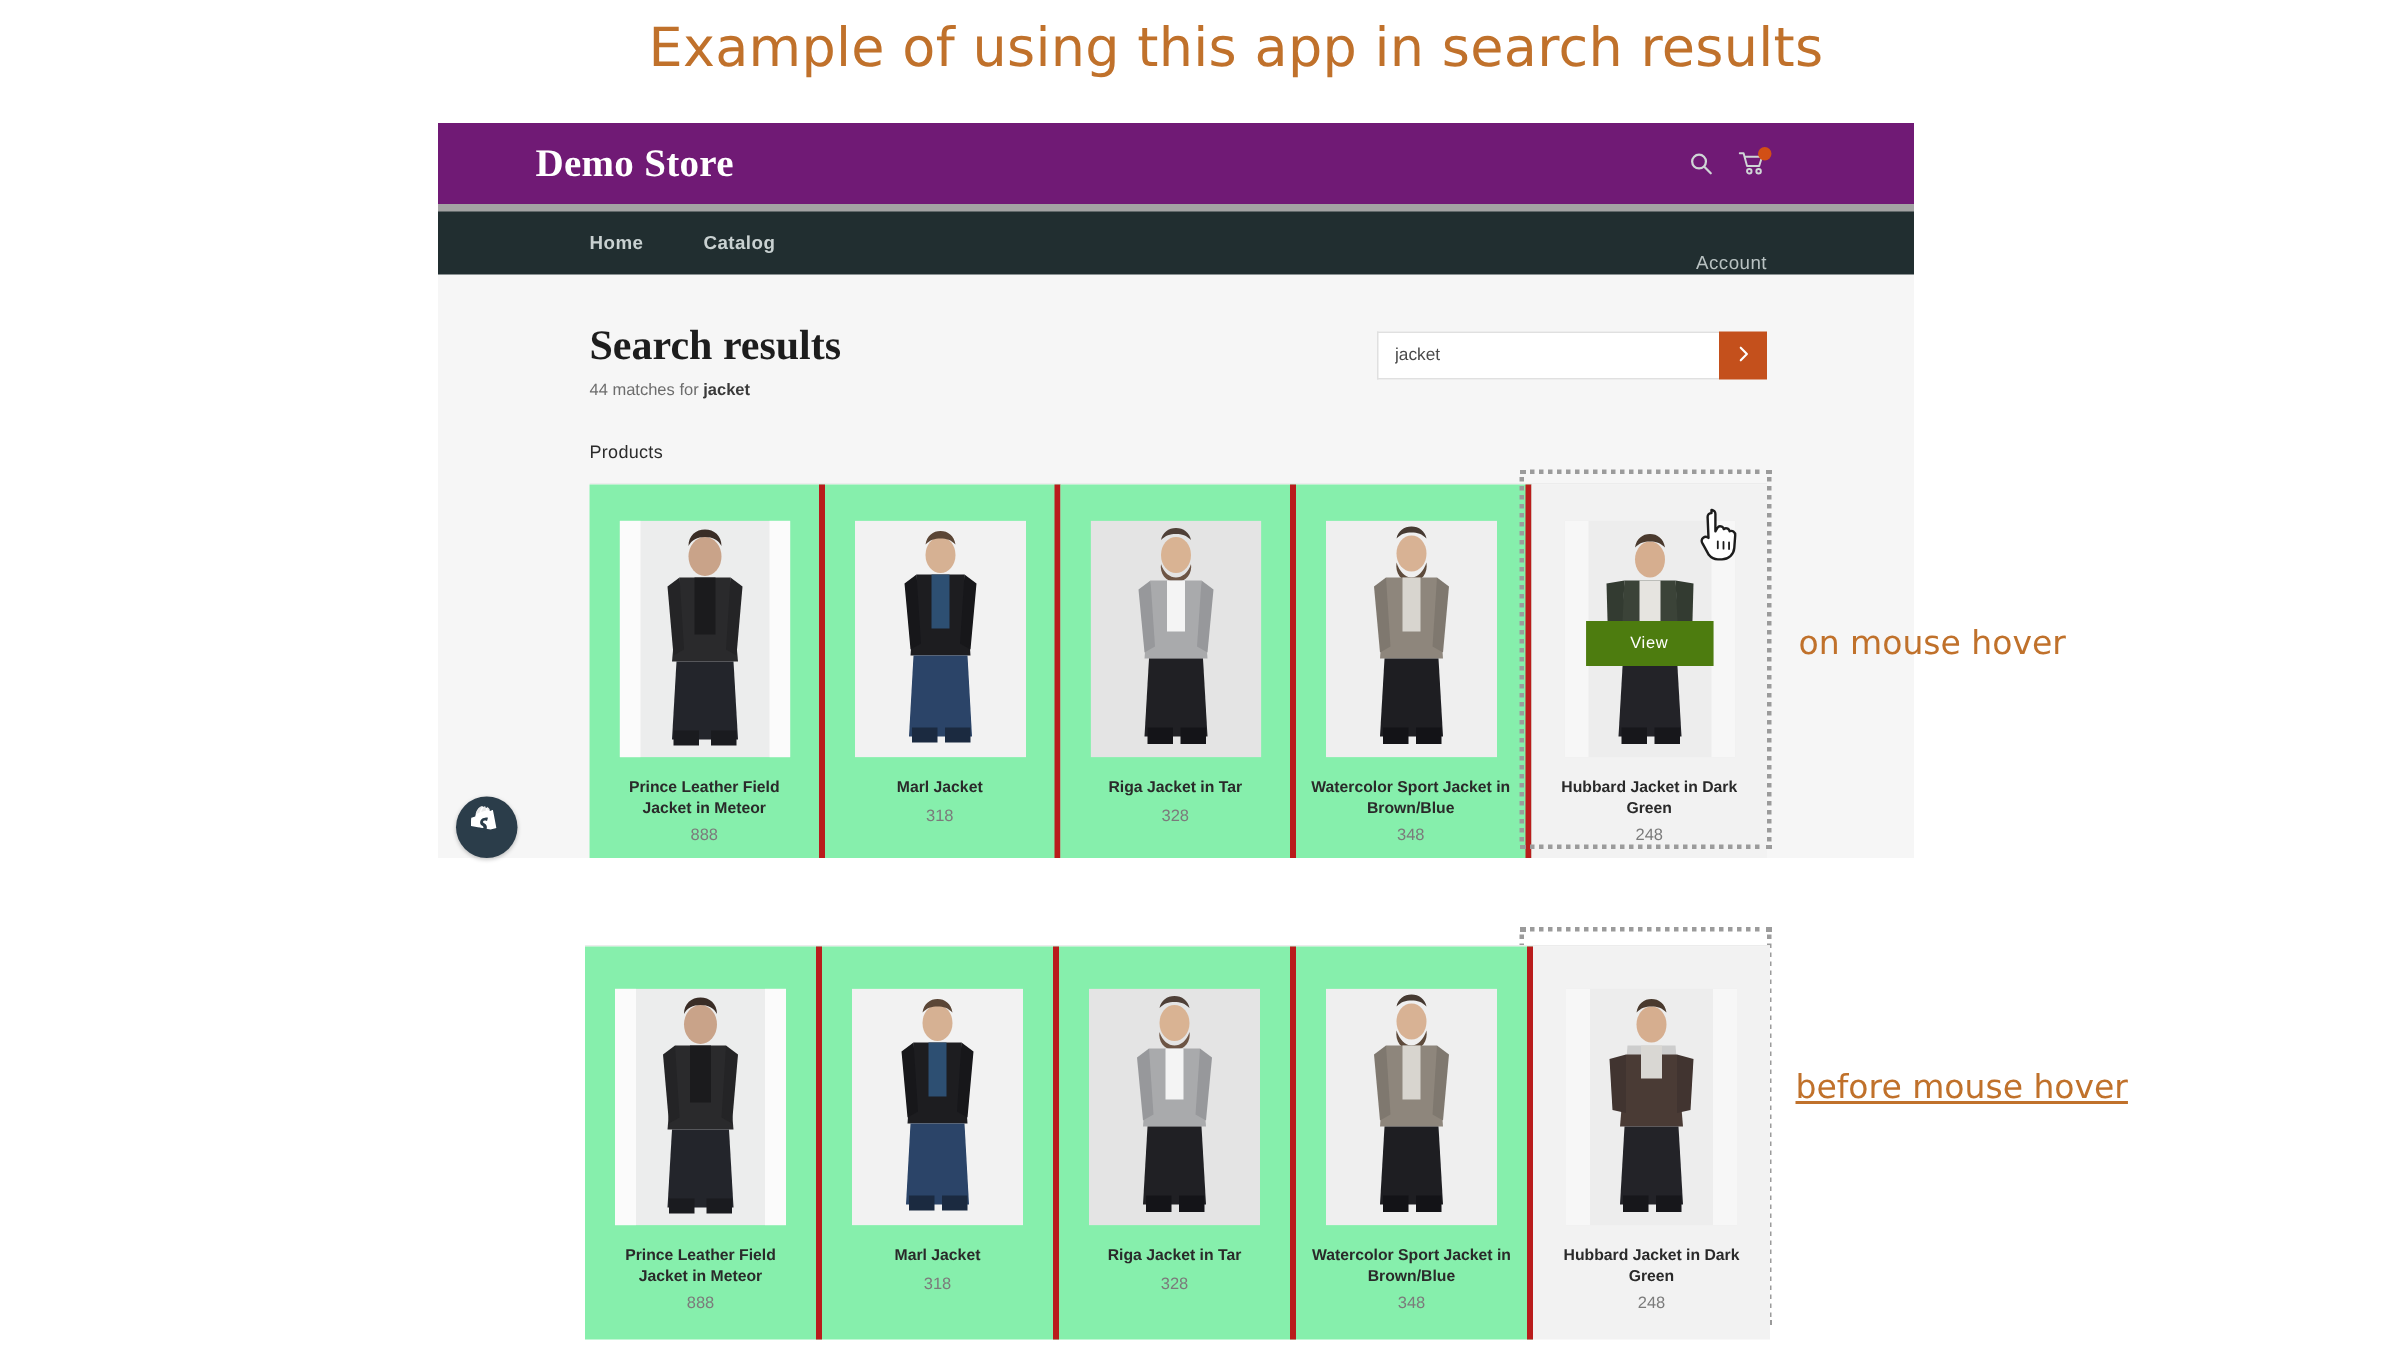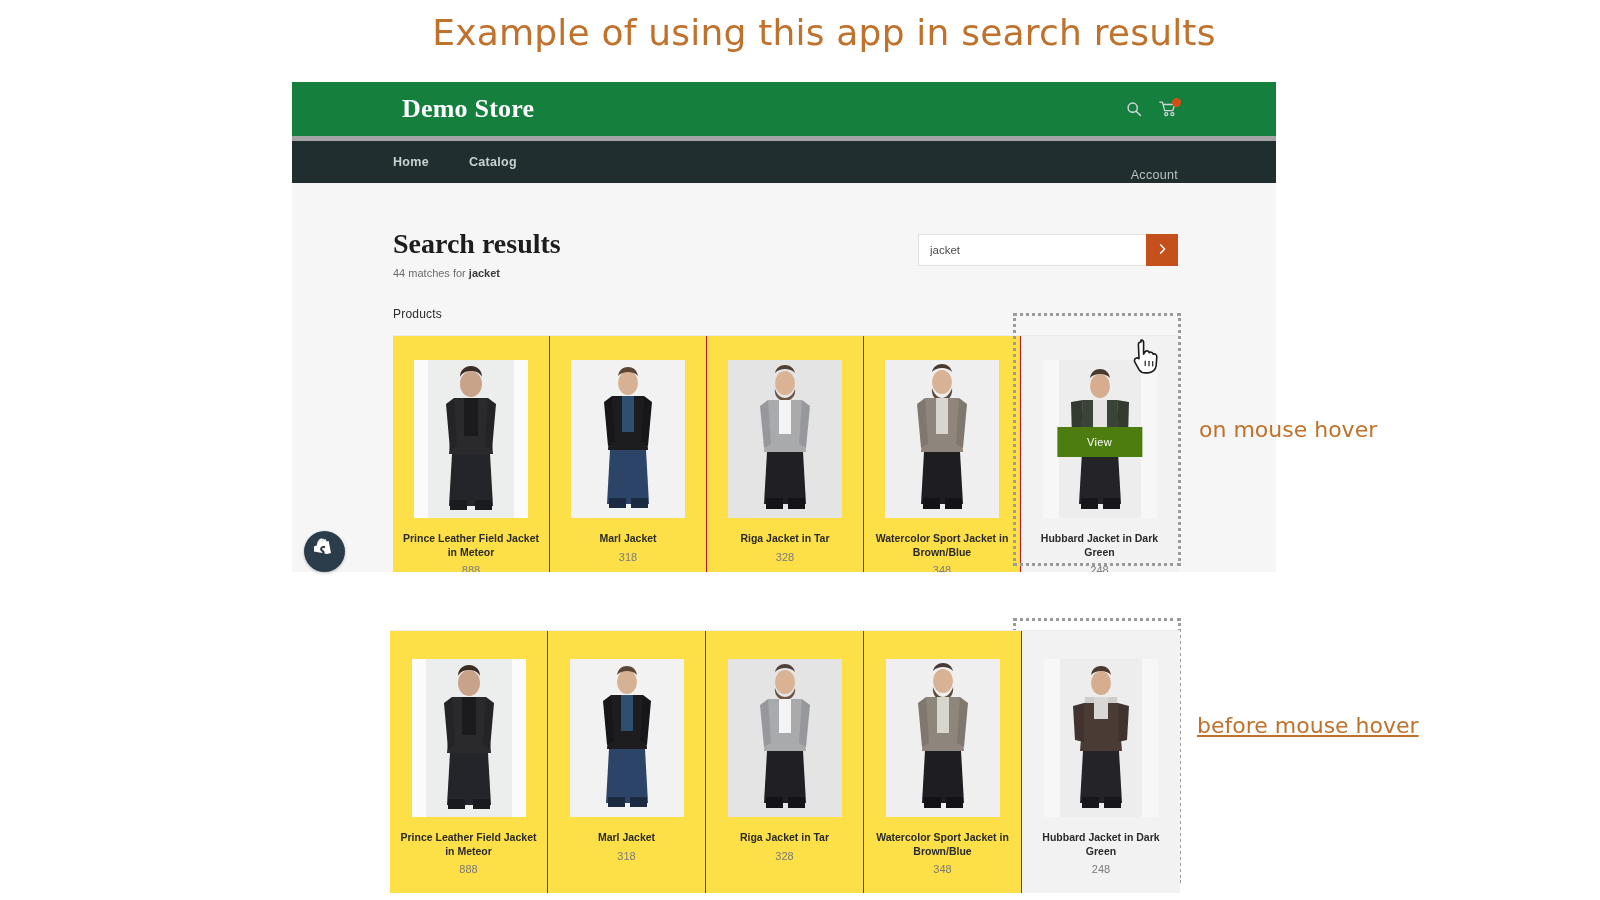--- a/index.html
+++ b/index.html
@@ -25,23 +25,23 @@
   }
 
   
   .store {
     position: absolute; left: 292px; top: 82px;
     width: 984px; height: 490px;
     background: #f6f6f6;
     overflow: hidden;
   }
   .topbar {
-    height: 54px; background: #15803d;
+    height: 54px; background: #701a75;
     display: flex; align-items: center;
-    padding: 0 100px 0 110px;
+    padding: 0 100px 0 65px;
     position: relative;
   }
   .brand {
     font-family: "Liberation Serif", serif;
     font-weight: bold;
     font-size: 26px;
     color: #ffffff;
     letter-spacing: .2px;
   }
   .topbar-right {
@@ -69,21 +69,21 @@
     color: #c9d1d1; font-size: 12.5px; font-weight: bold;
     margin-right: 40px; letter-spacing: .3px;
   }
   .nav-right {
     position: absolute; right: 98px; top: 10px; height: 47px;
     display: flex; align-items: center; justify-content: flex-end;
   }
   .nav-right .nav-link { margin-right: 0; font-weight: normal; color: #b9c2c2; }
 
   
-  .content { padding: 45px 98px 0 101px; position: relative; }
+  .content { padding: 32px 98px 0 101px; position: relative; }
   .h-row { display: flex; align-items: flex-start; justify-content: space-between; }
   .sr-title {
     font-family: "Liberation Serif", serif;
     font-weight: bold; font-size: 28px; color: #1d1d1d;
     margin: 0; line-height: 1.15;
   }
   .sr-sub {
     font-size: 11px; color: #6d6d6d; margin-top: 7px;
   }
   .sr-sub b { color: #3a3a3a; }
@@ -112,22 +112,22 @@
   .grid {
     margin-top: 14px;
     display: grid; grid-template-columns: repeat(5, 1fr);
     background: #ffffff;
     border-top: 1px solid #ececec;
   }
   .card {
     position: relative;
     padding: 24px 10px 18px;
     text-align: center;
-    background: #fde047;
-    border-right: 1px solid #b91c1c;
+    background: #86efac;
+    border-right: 4px solid #b91c1c;
     min-height: 247px;
   }
   .card:last-child { border-right: none; }
   .card.hl { background: #f2f2f2; }
 
   .thumb-wrap {
     position: relative;
     width: 114px; height: 158px; margin: 0 auto;
     overflow: hidden;
   }

